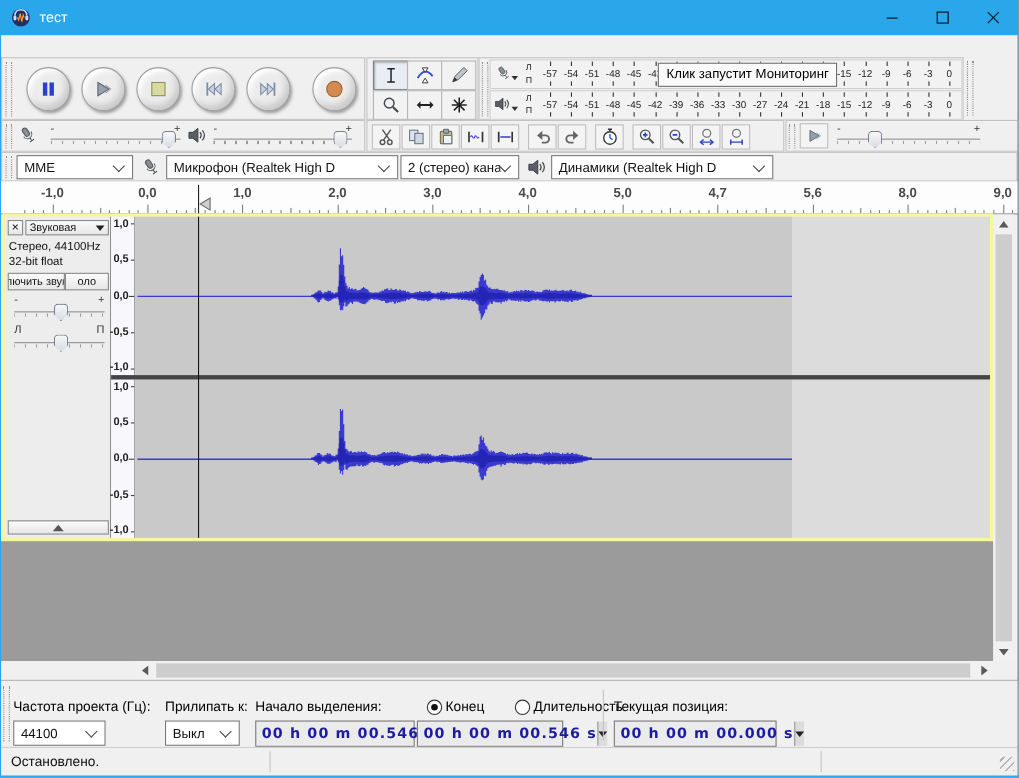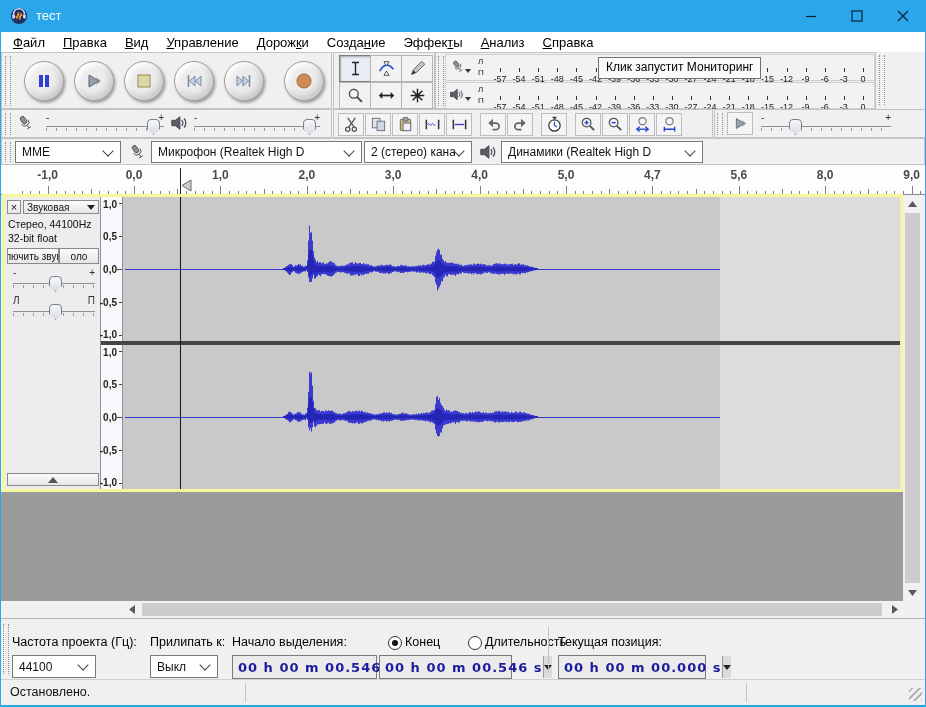--- a/index.html
+++ b/index.html
@@ -22,21 +22,21 @@
         display:flex;align-items:center;justify-content:center;}
   .tcell{position:absolute;width:30px;height:25px;border:1px solid #b5b5b5;background:#f2f2f2;display:flex;align-items:center;justify-content:center;}
   .tcell.pressed{background:#e9eef6;border-color:#7e7e7e;box-shadow:inset 1px 1px 2px rgba(0,0,0,.3);}
   .tcell svg{width:17px;height:17px;}
   #edit-cells{position:absolute;left:4px;top:2px;height:24px;display:flex;align-items:center;}
   .ecell{width:26px;height:23px;border:1px solid #bdbdbd;background:#f4f4f4;display:flex;align-items:center;justify-content:center;margin-right:1px;box-sizing:border-box;}
   .ecell svg{width:17px;height:17px;}
   .egap{width:7px;}
   
   .meter-row{position:absolute;left:9px;width:430px;height:27px;border:1px solid #cfcfcf;background:#f2f2f2;box-sizing:border-box;}
-  .meter-scale{position:absolute;left:46px;top:12px;width:380px;height:25px;}
+  .meter-scale{position:absolute;left:46px;top:0;width:380px;height:25px;}
   .mnum{position:absolute;top:7px;transform:translateX(-50%);font-size:9px;color:#222;}
   .mtick{position:absolute;width:1px;background:#333;}
   .chan{position:absolute;left:32px;font-size:8px;color:#222;line-height:8px;}
   #meter-tooltip{left:598px;top:57px;height:16px;padding:2px 7px;background:#fafafa;border:1px solid #707070;font-size:12px;color:#000;z-index:60;white-space:nowrap;}
   
   .slider{position:absolute;}
   .sl-groove{position:absolute;left:0;right:0;top:13px;height:1px;background:#8f8f8f;}
   .sl-ticks{position:absolute;left:0;right:0;top:15px;height:3px;
             background-image:repeating-linear-gradient(to right,#9a9a9a 0 1px,transparent 1px 10px);}
   .sl-thumb{position:absolute;top:6px;width:11px;height:14px;background:linear-gradient(#f8f8f8,#d7dbe2);border:1px solid #767f93;
@@ -106,31 +106,20 @@
           <rect x="1" y="1" width="10" height="10" fill="none" stroke="#10222e" stroke-width="1.2"></rect>
         </svg>
       </div>
     <div class="a wbtn" style="left:880px;">
         <svg width="12" height="12" viewBox="0 0 12 12">
           <path d="M1 1l10 10M11 1L1 11" stroke="#10222e" stroke-width="1.2"></path>
         </svg>
       </div>
   </div>
 
-  <div id="menubar" class="a">
-      <span class="menu-item"><u>Ф</u>айл</span>
-      <span class="menu-item"><u>П</u>равка</span>
-      <span class="menu-item"><u>В</u>ид</span>
-      <span class="menu-item"><u>У</u>правление</span>
-      <span class="menu-item">Дорож<u>к</u>и</span>
-      <span class="menu-item">Созда<u>н</u>ие</span>
-      <span class="menu-item">Эффек<u>т</u>ы</span>
-      <span class="menu-item"><u>А</u>нализ</span>
-      <span class="menu-item"><u>С</u>правка</span>
-    </div>
 
   <div class="tb" style="left:1px;top:52px;width:331px;height:57px;">
     <div class="grip" style="left:3px;top:3px;height:50px;"></div>
     <div class="tbtn" style="left:22px;top:8px;">
       <svg width="16" height="16" viewBox="0 0 16 16">
           <rect x="3" y="2" width="4" height="12" fill="#2b3fd0"></rect>
           <rect x="9" y="2" width="4" height="12" fill="#2b3fd0"></rect>
         </svg>
       </div>
     <div class="tbtn" style="left:72px;top:8px;">

